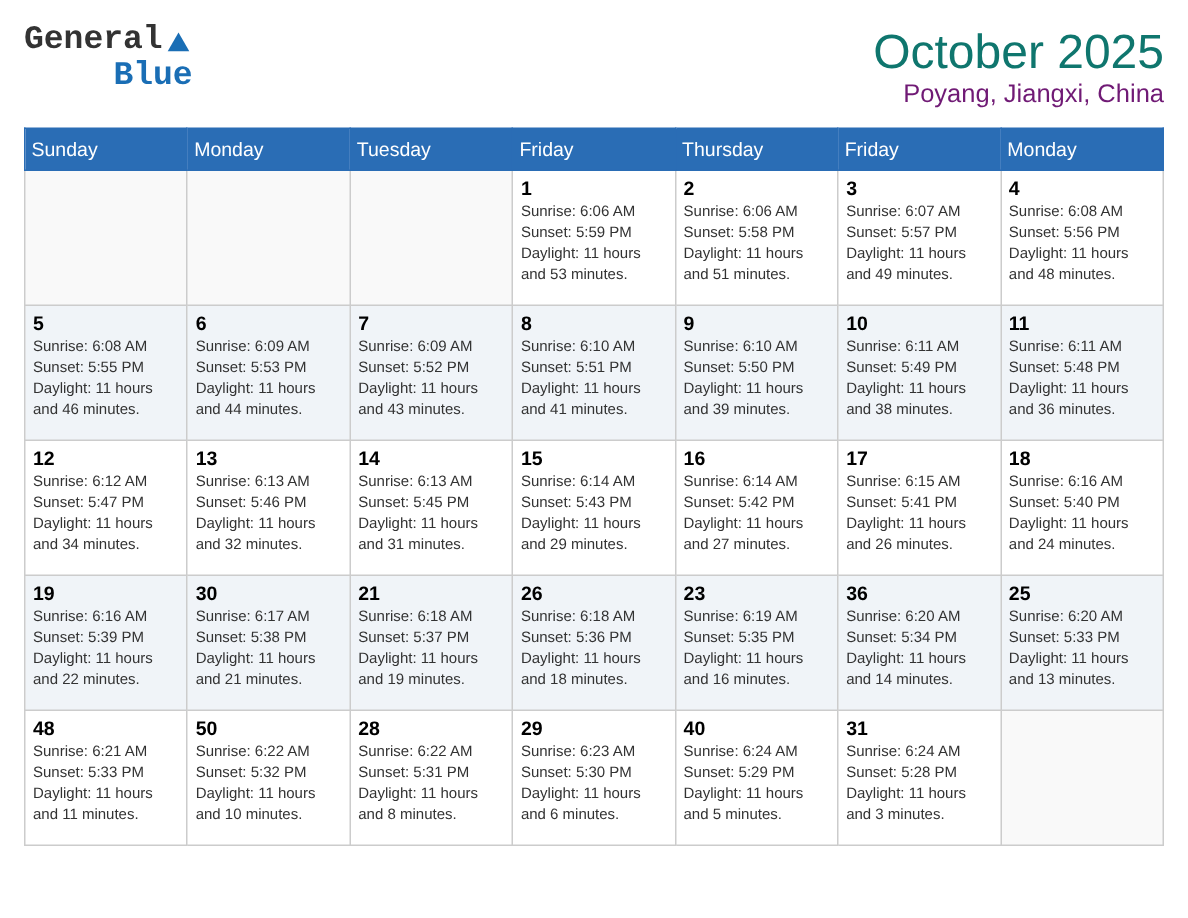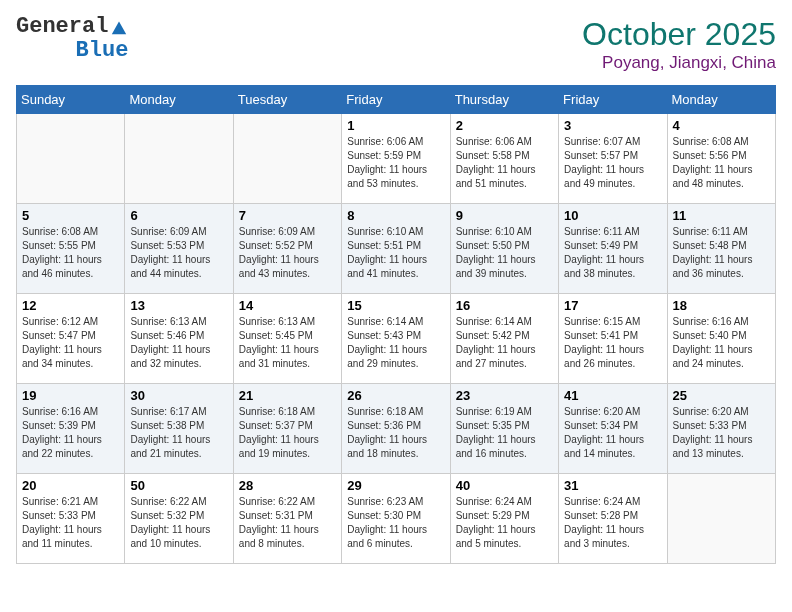--- a/index.html
+++ b/index.html
@@ -216,31 +216,31 @@
       </td>
         <td>
         <span class="day-num">26</span>
         <span class="day-info">Sunrise: 6:18 AM<br>Sunset: 5:36 PM<br>Daylight: 11 hours and 18 minutes.</span>
       </td>
         <td>
         <span class="day-num">23</span>
         <span class="day-info">Sunrise: 6:19 AM<br>Sunset: 5:35 PM<br>Daylight: 11 hours and 16 minutes.</span>
       </td>
         <td>
-        <span class="day-num">41</span>
+        <span class="day-num">36</span>
         <span class="day-info">Sunrise: 6:20 AM<br>Sunset: 5:34 PM<br>Daylight: 11 hours and 14 minutes.</span>
       </td>
         <td>
         <span class="day-num">25</span>
         <span class="day-info">Sunrise: 6:20 AM<br>Sunset: 5:33 PM<br>Daylight: 11 hours and 13 minutes.</span>
       </td>
       </tr>
       <tr>
         <td>
-        <span class="day-num">20</span>
+        <span class="day-num">48</span>
         <span class="day-info">Sunrise: 6:21 AM<br>Sunset: 5:33 PM<br>Daylight: 11 hours and 11 minutes.</span>
       </td>
         <td>
         <span class="day-num">50</span>
         <span class="day-info">Sunrise: 6:22 AM<br>Sunset: 5:32 PM<br>Daylight: 11 hours and 10 minutes.</span>
       </td>
         <td>
         <span class="day-num">28</span>
         <span class="day-info">Sunrise: 6:22 AM<br>Sunset: 5:31 PM<br>Daylight: 11 hours and 8 minutes.</span>
       </td>

